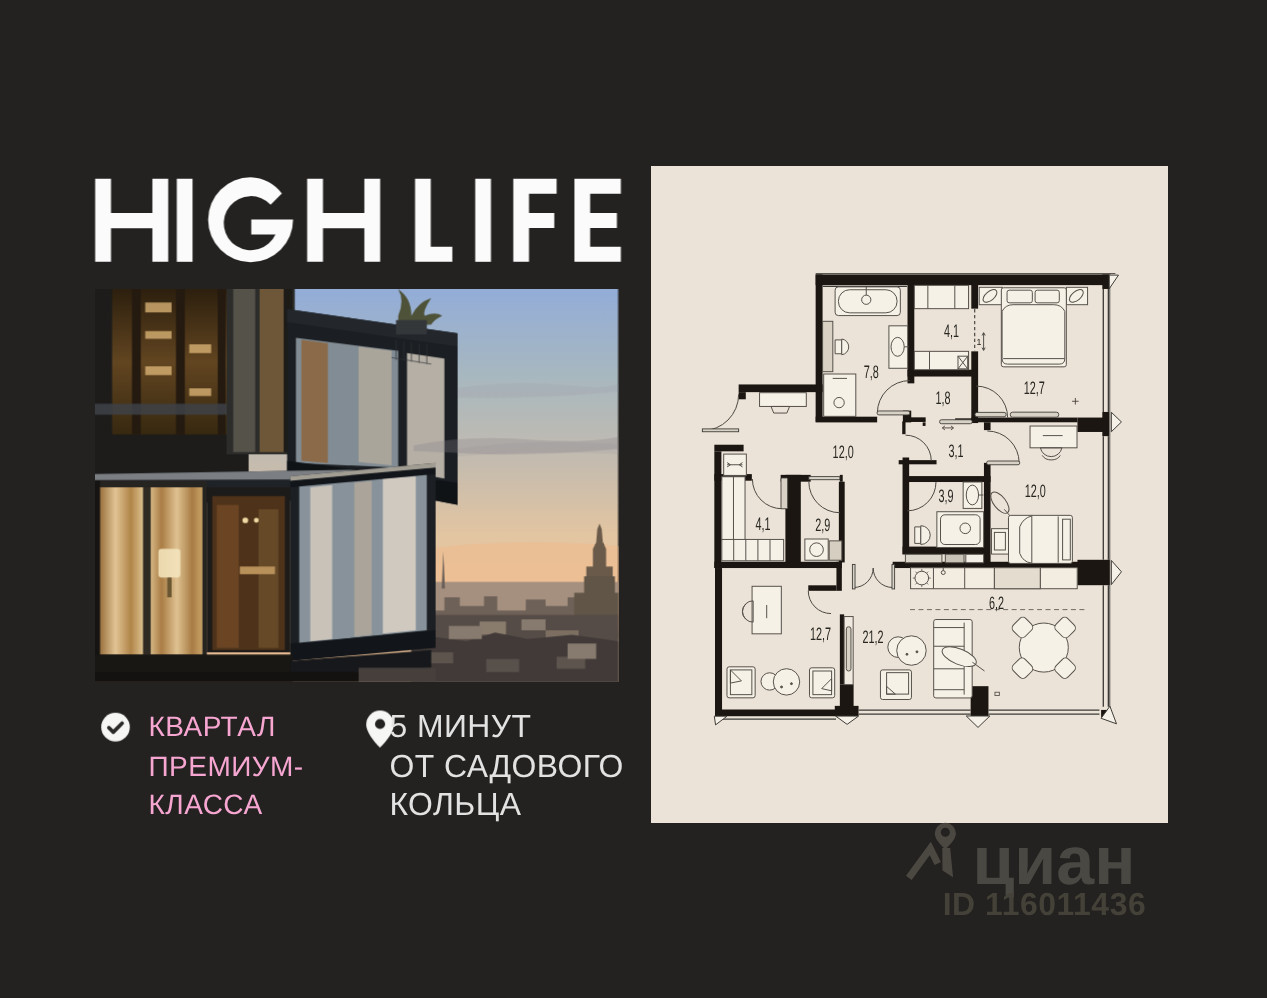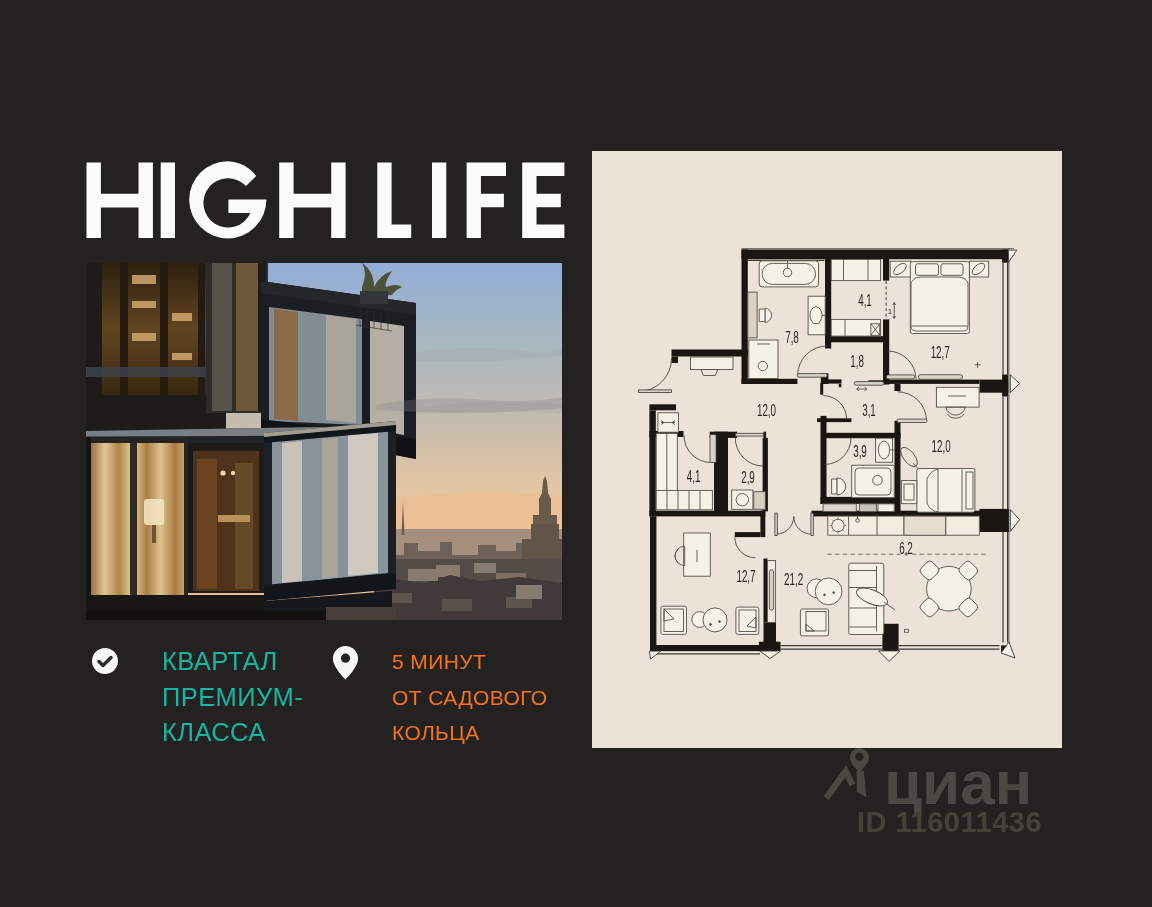--- a/index.html
+++ b/index.html
@@ -184,31 +184,31 @@
   <rect x="240" y="344" width="70" height="13" fill="#463f3c"></rect>
   <rect x="0" y="348" width="240" height="9" fill="#141210"></rect>
 </svg>
 
 <div class="abs" style="left:91px;top:647px;">
   <svg width="28" height="28" viewBox="0 0 28 28">
     <circle cx="14" cy="14" r="13" fill="#f6f6f5"></circle>
     <path d="M8,14.5 l4,4 l8,-8" stroke="#2b2a28" stroke-width="3.4" fill="none" stroke-linecap="round" stroke-linejoin="round"></path>
   </svg>
 </div>
-<div class="abs" style="left:135px;top:644px;opacity:0.99;color:#14b8a6;font-size:25.5px;line-height:35.5px;letter-spacing:0.4px;margin-left:27px;">
+<div class="abs" style="left:135px;top:644px;opacity:0.99;color:#f9a8d4;font-size:25.5px;line-height:35.5px;letter-spacing:0.4px;">
   КВАРТАЛ<br>ПРЕМИУМ-<br>КЛАССА
 </div>
 
 <div class="abs" style="left:331px;top:645px;">
   <svg width="29" height="36" viewBox="0 0 29 36">
     <path d="M14.5,1 a12.6,12.6 0 0,1 12.6,12.6 c0,9 -12.6,21 -12.6,21 c0,0 -12.6,-12 -12.6,-21 A12.6,12.6 0 0,1 14.5,1 z" fill="#f6f6f5"></path>
     <circle cx="14.5" cy="13.2" r="4.6" fill="#242220"></circle>
   </svg>
 </div>
-<div class="abs" style="left:392px;top:644px;opacity:0.99;color:#f97316;font-size:21px;line-height:35.5px;letter-spacing:0.4px;">
+<div class="abs" style="left:354px;top:644px;opacity:0.99;color:#e5e5e5;font-size:29px;line-height:35.5px;letter-spacing:0.4px;">
   5 МИНУТ<br>ОТ САДОВОГО<br>КОЛЬЦА
 </div>
 
 <svg id="plan" class="abs" style="left:592px;top:151px;" width="470" height="597" viewBox="592 151 470 597">
   <rect x="592" y="151" width="470" height="597" fill="#ebe3d8"></rect>
   <g stroke-linecap="butt">
 
   <g fill="#1b1611">
 
     <rect x="741.5" y="249.5" width="266.7" height="9.7"></rect>

